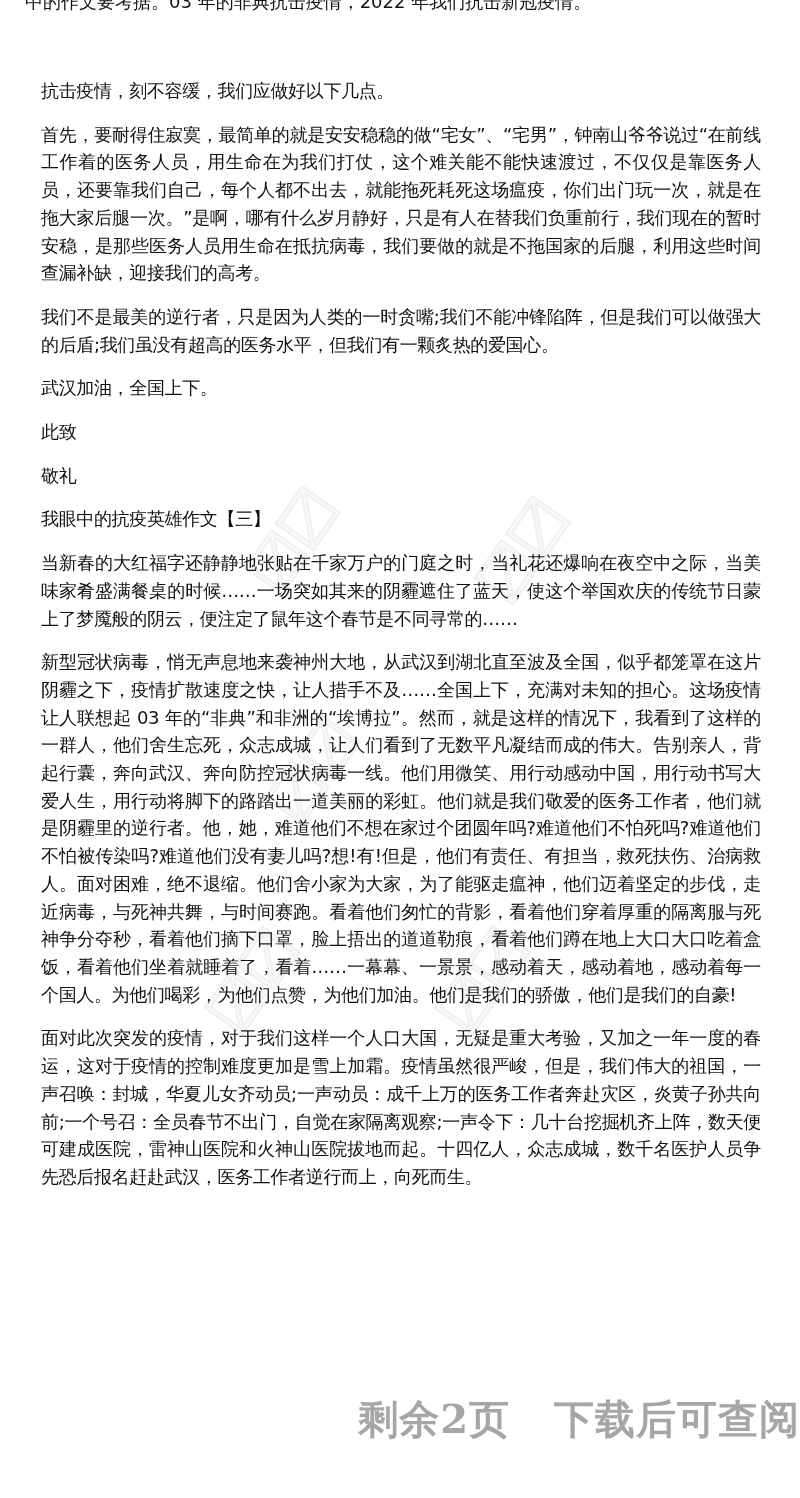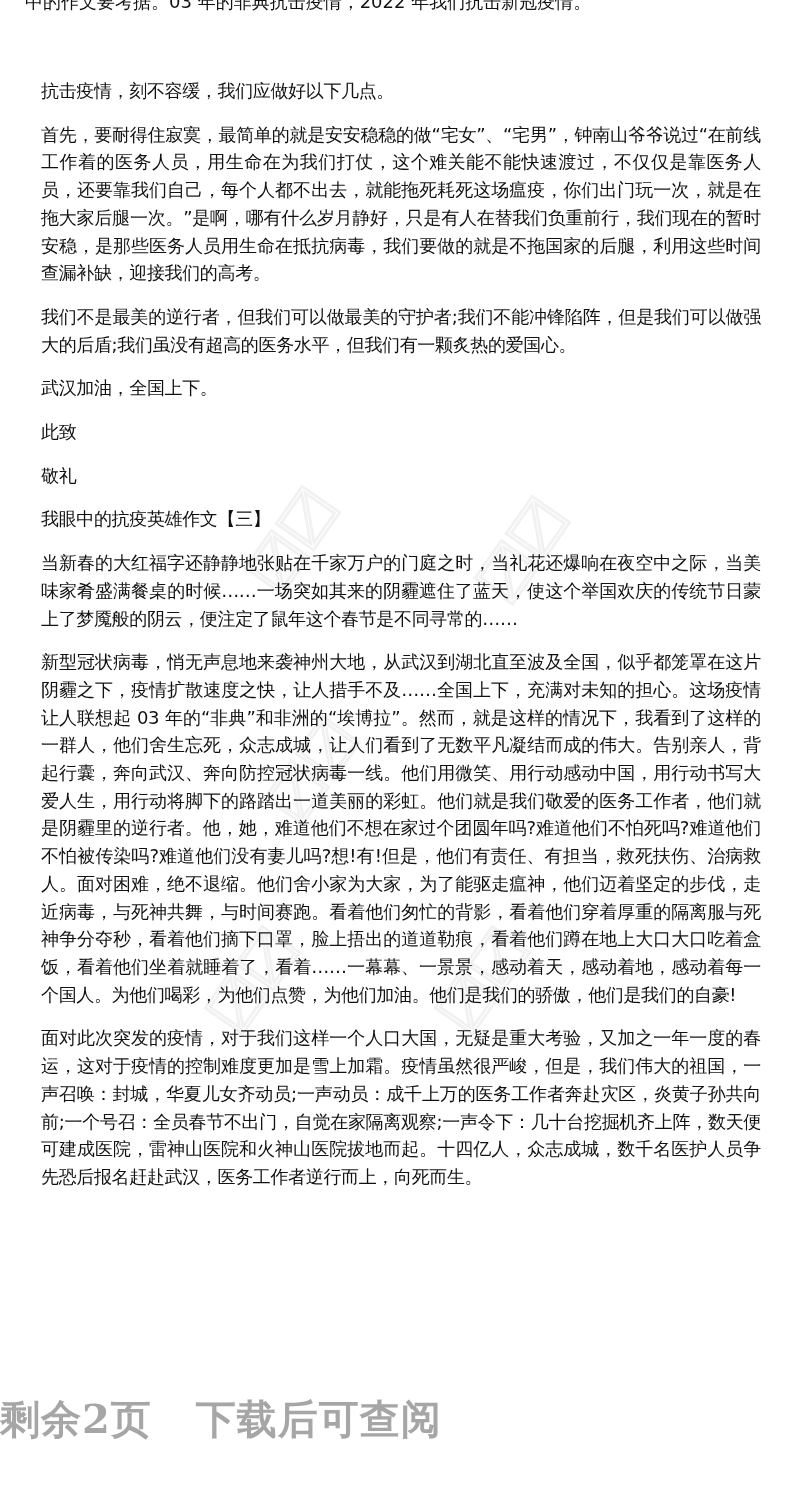--- a/index.html
+++ b/index.html
@@ -17,21 +17,21 @@
     position: absolute; left: 25px; top: 61px; width: 752px;
     font-size: 18px; line-height: 27.7px; letter-spacing: -0.35px;
   }
   .content p { margin: 16px; text-align: justify; }
   .watermark {
     position: absolute; font-size: 54px; font-weight: bold;
     color: transparent; -webkit-text-stroke: 1px rgba(180,180,180,0.18);
     transform: rotate(-55deg); white-space: nowrap; pointer-events: none;
   }
   .remaining {
-    position: absolute; left: 0; top: 1392px; width: 800px; text-align: left;
+    position: absolute; left: 0; top: 1392px; width: 800px; text-align: right;
     font-family: "DejaVu Serif", "Liberation Serif", serif;
     font-weight: bold; font-size: 40px; color: #a6a6a6; letter-spacing: 1px;
   }
   .remaining span { display: inline-block; }
   .remaining .gap { width: 44px; }
 </style>
 </head>
 <body>
 
 <div class="page">
@@ -40,21 +40,21 @@
 
   <div class="watermark" style="left:240px; top:510px;">〼〼</div>
   <div class="watermark" style="left:470px; top:520px;">〼〼</div>
   <div class="watermark" style="left:260px; top:740px;">〼〼</div>
   <div class="watermark" style="left:200px; top:950px;">〼〼</div>
   <div class="watermark" style="left:430px; top:950px;">〼〼</div>
 
   <div class="content">
     <p>抗击疫情，刻不容缓，我们应做好以下几点。</p>
     <p>首先，要耐得住寂寞，最简单的就是安安稳稳的做“宅女”、“宅男”，钟南山爷爷说过“在前线工作着的医务人员，用生命在为我们打仗，这个难关能不能快速渡过，不仅仅是靠医务人员，还要靠我们自己，每个人都不出去，就能拖死耗死这场瘟疫，你们出门玩一次，就是在拖大家后腿一次。”是啊，哪有什么岁月静好，只是有人在替我们负重前行，我们现在的暂时安稳，是那些医务人员用生命在抵抗病毒，我们要做的就是不拖国家的后腿，利用这些时间查漏补缺，迎接我们的高考。</p>
-    <p>我们不是最美的逆行者，但我们可以做最美的守护者;我们不能冲锋陷阵，但是我们可以做强大的后盾;我们虽没有超高的医务水平，但我们有一颗炙热的爱国心。</p>
+    <p>我们不是最美的逆行者，只是因为人类的一时贪嘴;我们不能冲锋陷阵，但是我们可以做强大的后盾;我们虽没有超高的医务水平，但我们有一颗炙热的爱国心。</p>
     <p>武汉加油，全国上下。</p>
     <p>此致</p>
     <p>敬礼</p>
     <p>我眼中的抗疫英雄作文【三】</p>
     <p>当新春的大红福字还静静地张贴在千家万户的门庭之时，当礼花还爆响在夜空中之际，当美味家肴盛满餐桌的时候……一场突如其来的阴霾遮住了蓝天，使这个举国欢庆的传统节日蒙上了梦魇般的阴云，便注定了鼠年这个春节是不同寻常的……</p>
     <p>新型冠状病毒，悄无声息地来袭神州大地，从武汉到湖北直至波及全国，似乎都笼罩在这片阴霾之下，疫情扩散速度之快，让人措手不及……全国上下，充满对未知的担心。这场疫情让人联想起 03 年的“非典”和非洲的“埃博拉”。然而，就是这样的情况下，我看到了这样的一群人，他们舍生忘死，众志成城，让人们看到了无数平凡凝结而成的伟大。告别亲人，背起行囊，奔向武汉、奔向防控冠状病毒一线。他们用微笑、用行动感动中国，用行动书写大爱人生，用行动将脚下的路踏出一道美丽的彩虹。他们就是我们敬爱的医务工作者，他们就是阴霾里的逆行者。他，她，难道他们不想在家过个团圆年吗?难道他们不怕死吗?难道他们不怕被传染吗?难道他们没有妻儿吗?想!有!但是，他们有责任、有担当，救死扶伤、治病救人。面对困难，绝不退缩。他们舍小家为大家，为了能驱走瘟神，他们迈着坚定的步伐，走近病毒，与死神共舞，与时间赛跑。看着他们匆忙的背影，看着他们穿着厚重的隔离服与死神争分夺秒，看着他们摘下口罩，脸上捂出的道道勒痕，看着他们蹲在地上大口大口吃着盒饭，看着他们坐着就睡着了，看着……一幕幕、一景景，感动着天，感动着地，感动着每一个国人。为他们喝彩，为他们点赞，为他们加油。他们是我们的骄傲，他们是我们的自豪!</p>
     <p>面对此次突发的疫情，对于我们这样一个人口大国，无疑是重大考验，又加之一年一度的春运，这对于疫情的控制难度更加是雪上加霜。疫情虽然很严峻，但是，我们伟大的祖国，一声召唤：封城，华夏儿女齐动员;一声动员：成千上万的医务工作者奔赴灾区，炎黄子孙共向前;一个号召：全员春节不出门，自觉在家隔离观察;一声令下：几十台挖掘机齐上阵，数天便可建成医院，雷神山医院和火神山医院拔地而起。十四亿人，众志成城，数千名医护人员争先恐后报名赶赴武汉，医务工作者逆行而上，向死而生。</p>
   </div>
 
   <div class="remaining">

